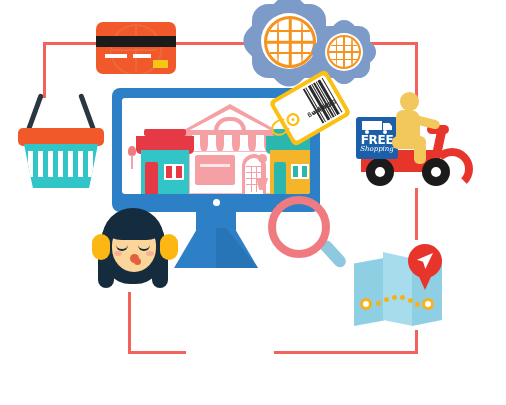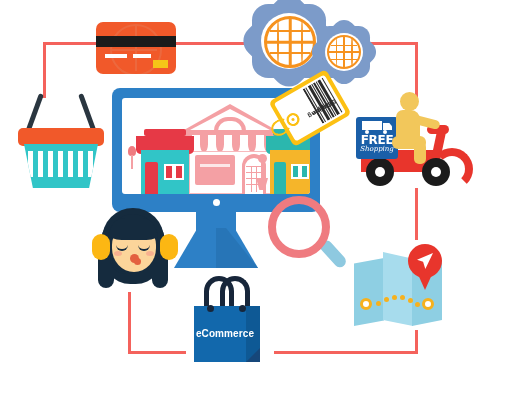--- a/index.html
+++ b/index.html
@@ -501,32 +501,20 @@
     <div class="cup r"></div>
     <div class="micarm"></div>
     <div class="micball"></div>
   </div>
 
   <div id="mag" class="abs nosel">
     <div class="grip"></div>
     <div class="ring"></div>
   </div>
 
-  <div id="bag" class="abs nosel">
-    <div class="handle">
-      <div class="hl" style="left:0;"></div>
-      <div class="hl" style="left:16px;"></div>
-    </div>
-    <div class="body"></div>
-    <div class="shade"></div>
-    <div class="fold"></div>
-    <div class="knob" style="left:19px;"></div>
-    <div class="knob" style="left:51px;"></div>
-    <div class="label">eCommerce</div>
-  </div>
 
   <div id="map" class="abs nosel">
     <div class="fold f1"></div>
     <div class="fold f2"></div>
     <div class="fold f3"></div>
     <div class="route">
       <i style="left:16px;top:9px;"></i>
       <i style="left:24px;top:5px;"></i>
       <i style="left:32px;top:3px;"></i>
       <i style="left:40px;top:3px;"></i>

